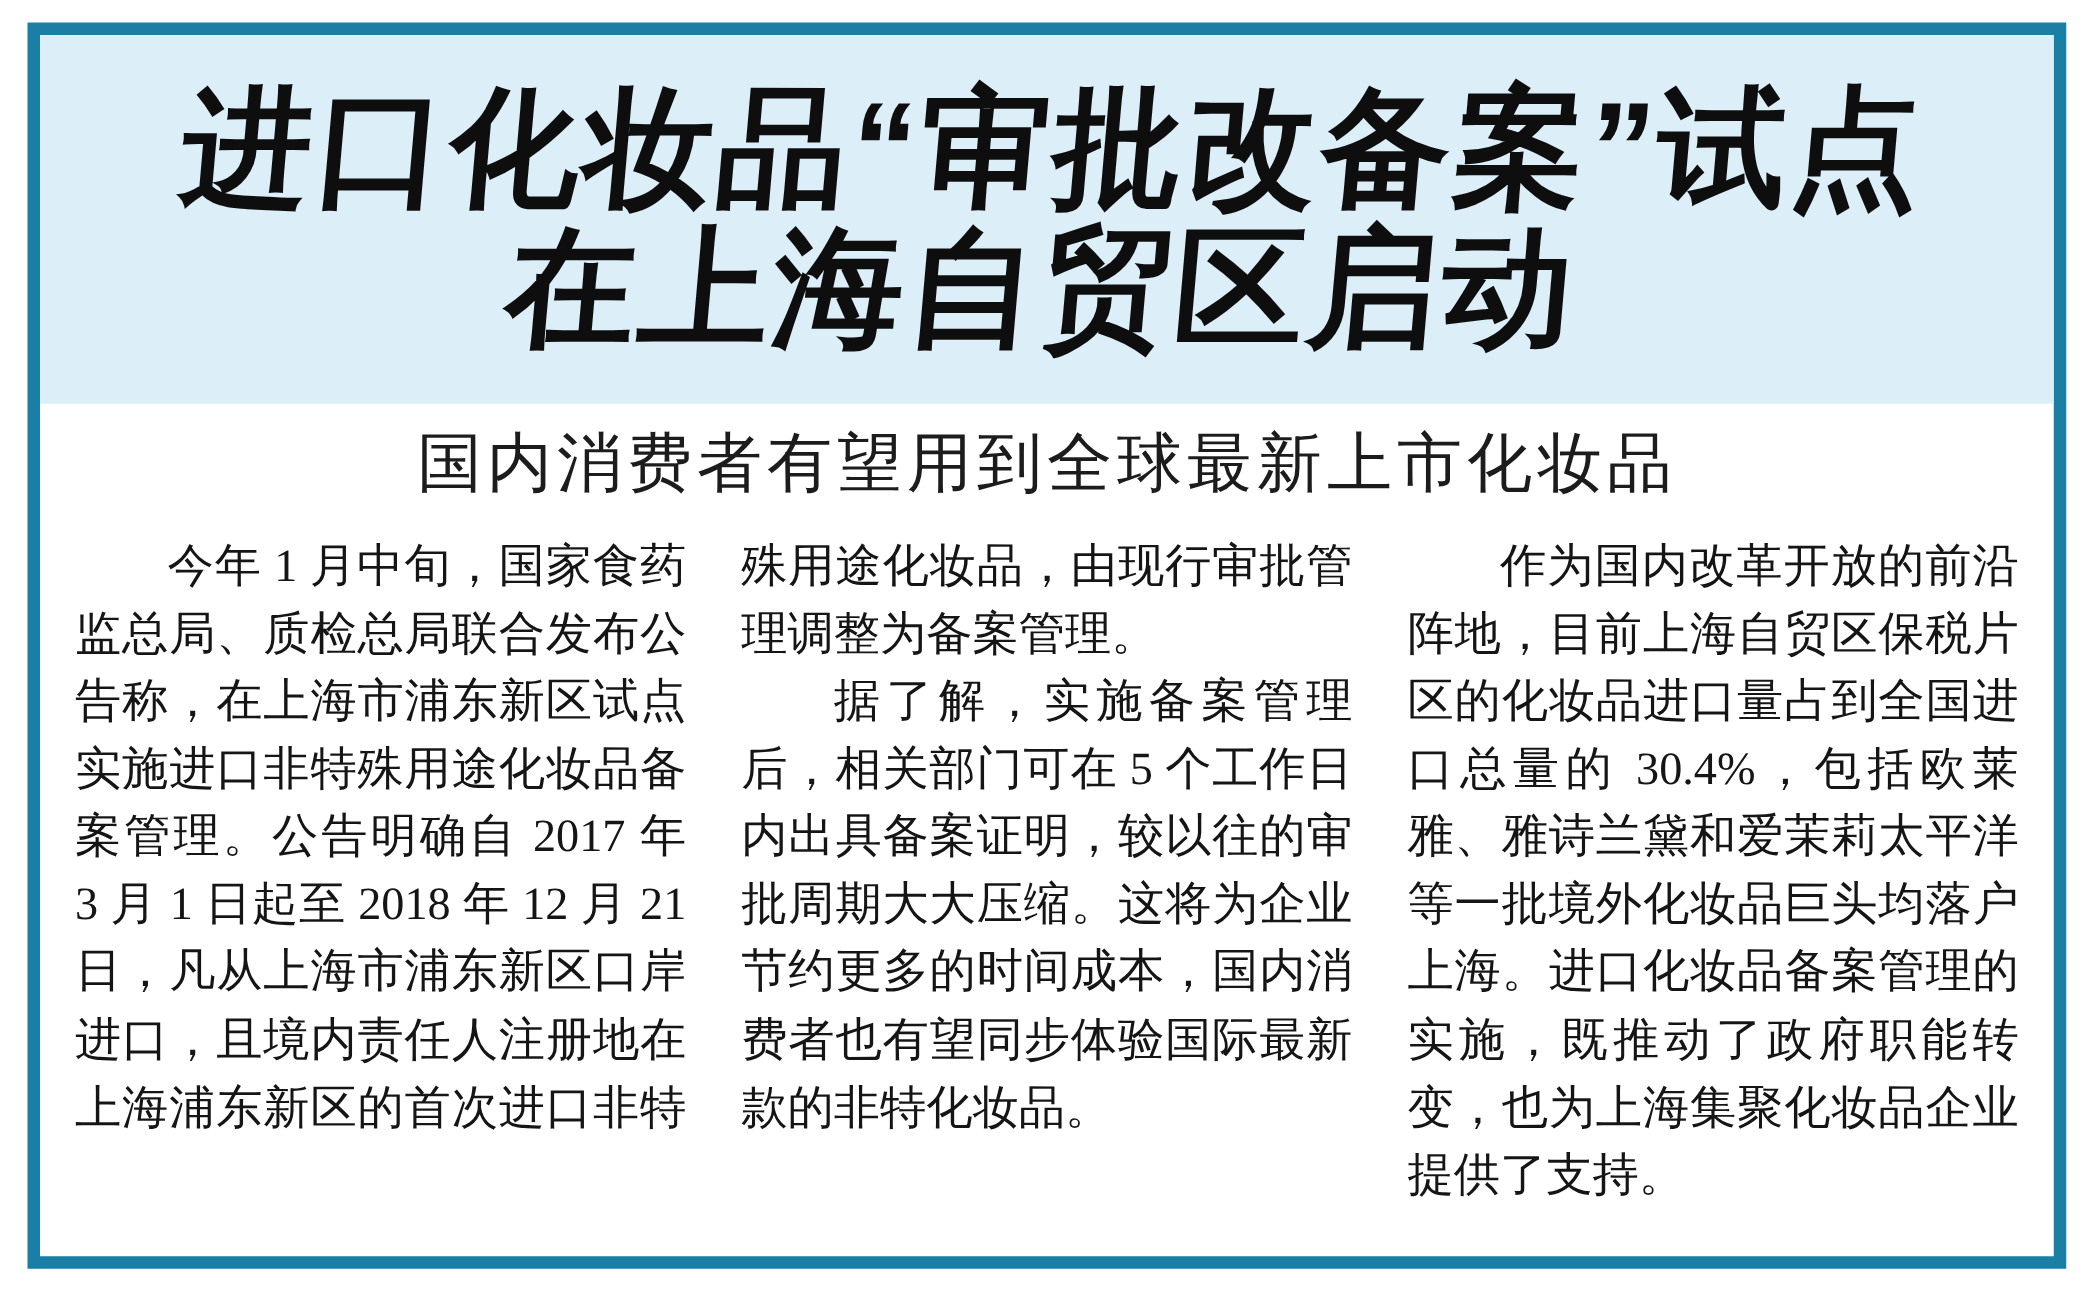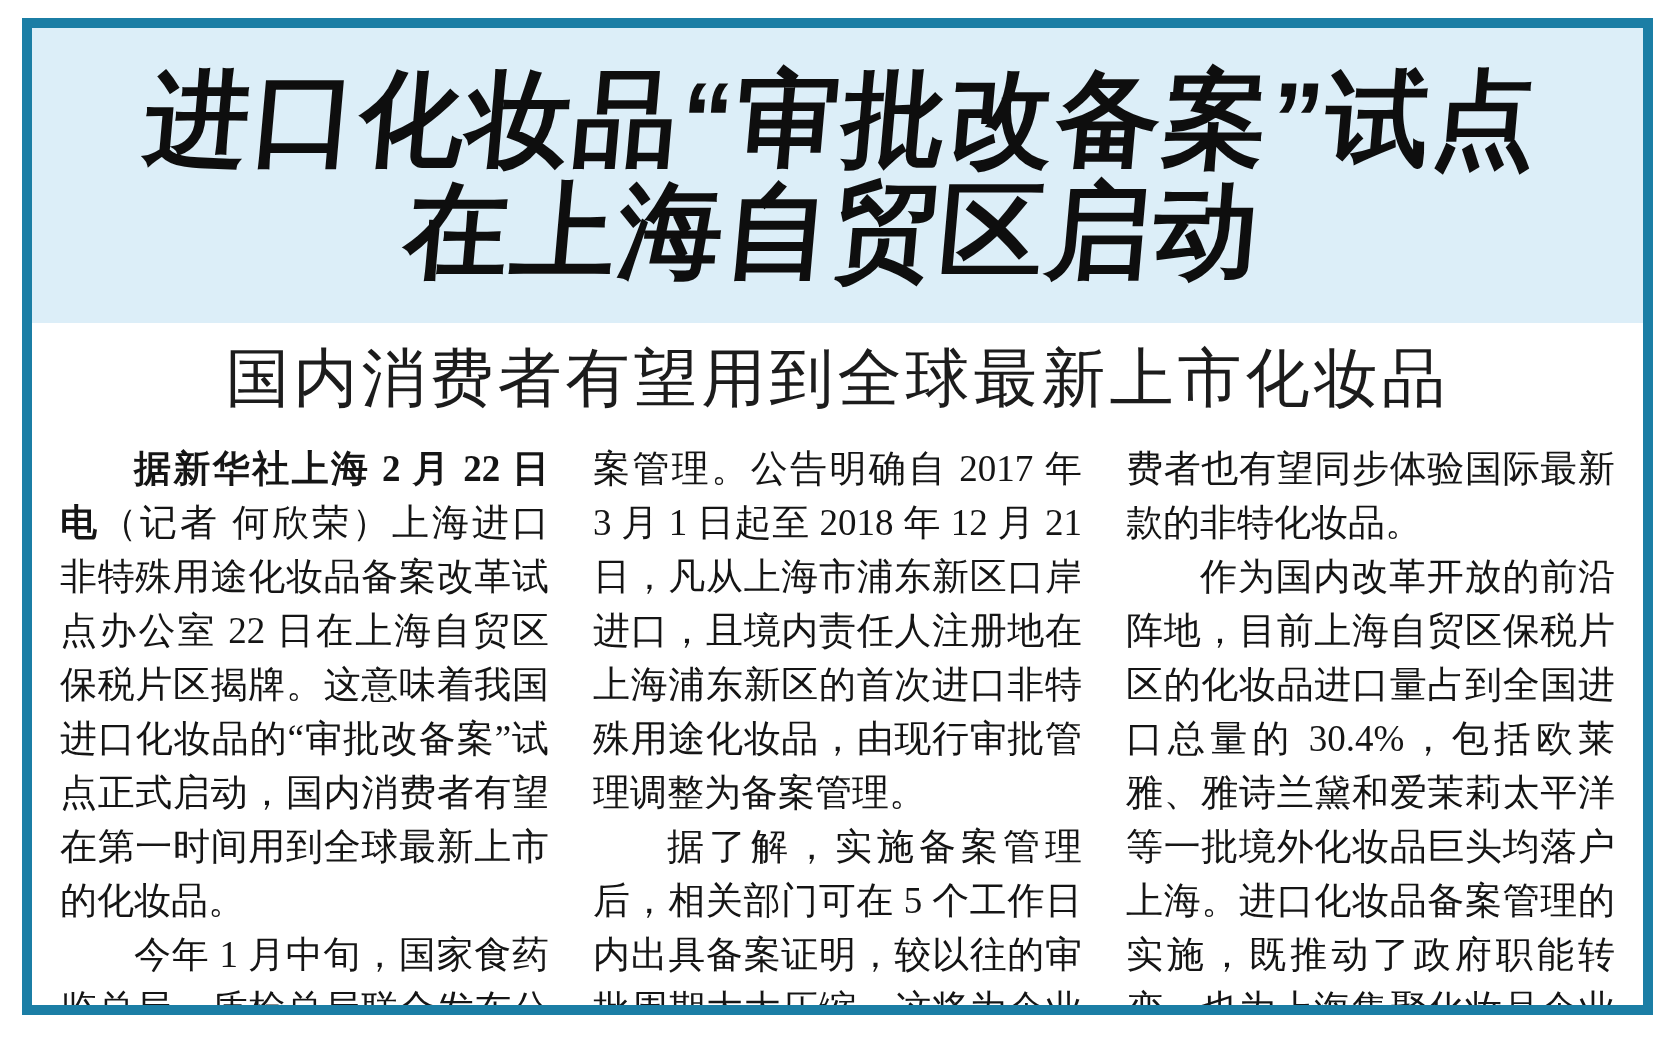--- a/index.html
+++ b/index.html
@@ -48,21 +48,21 @@
     font-size: 104px;
     line-height: 1.08;
     letter-spacing: 3px;
     white-space: nowrap;
   }
   .subtitle {
     margin: 18px 40px 0 40px;
     text-align: center;
     font-family: "Liberation Serif", "DejaVu Serif", serif;
     font-weight: 400;
-    font-size: 64px;
+    font-size: 52px;
     line-height: 1.2;
     letter-spacing: 4px;
     color: #1c1c1c;
     white-space: nowrap;
   }
   .columns {
     margin: 24px 28px 0 28px;
     column-count: 3;
     column-gap: 44px;
     font-family: "Liberation Serif", "DejaVu Serif", serif;
@@ -89,20 +89,19 @@
     <div class="headline-box">
       <h1 class="headline">
         <span class="hl-line">进口化妆品“审批改备案”试点</span>
         <span class="hl-line">在上海自贸区启动</span>
       </h1>
     </div>
 
     <h2 class="subtitle">国内消费者有望用到全球最新上市化妆品</h2>
 
     <div class="columns">
-      <p class="para"><span class="dateline">据新华社上海 2 月 22 日电</span><span>（记者 何欣荣）上海进口非特殊用途化妆品备案改革试点办公室 22 日在上海自贸区保税片区揭牌。这意味着我国进口化妆品的“审批改备案”试点正式启动，国内消费者有望在第一时间用到全球最新上市的化妆品。</span></p>
       <p class="para">今年 1 月中旬，国家食药监总局、质检总局联合发布公告称，在上海市浦东新区试点实施进口非特殊用途化妆品备案管理。公告明确自 2017 年 3 月 1 日起至 2018 年 12 月 21 日，凡从上海市浦东新区口岸进口，且境内责任人注册地在上海浦东新区的首次进口非特殊用途化妆品，由现行审批管理调整为备案管理。</p>
       <p class="para">据了解，实施备案管理后，相关部门可在 5 个工作日内出具备案证明，较以往的审批周期大大压缩。这将为企业节约更多的时间成本，国内消费者也有望同步体验国际最新款的非特化妆品。</p>
       <p class="para">作为国内改革开放的前沿阵地，目前上海自贸区保税片区的化妆品进口量占到全国进口总量的 30.4%，包括欧莱雅、雅诗兰黛和爱茉莉太平洋等一批境外化妆品巨头均落户上海。进口化妆品备案管理的实施，既推动了政府职能转变，也为上海集聚化妆品企业提供了支持。</p>
     </div>
 
   </div>
 </div>
 
 </body></html>

